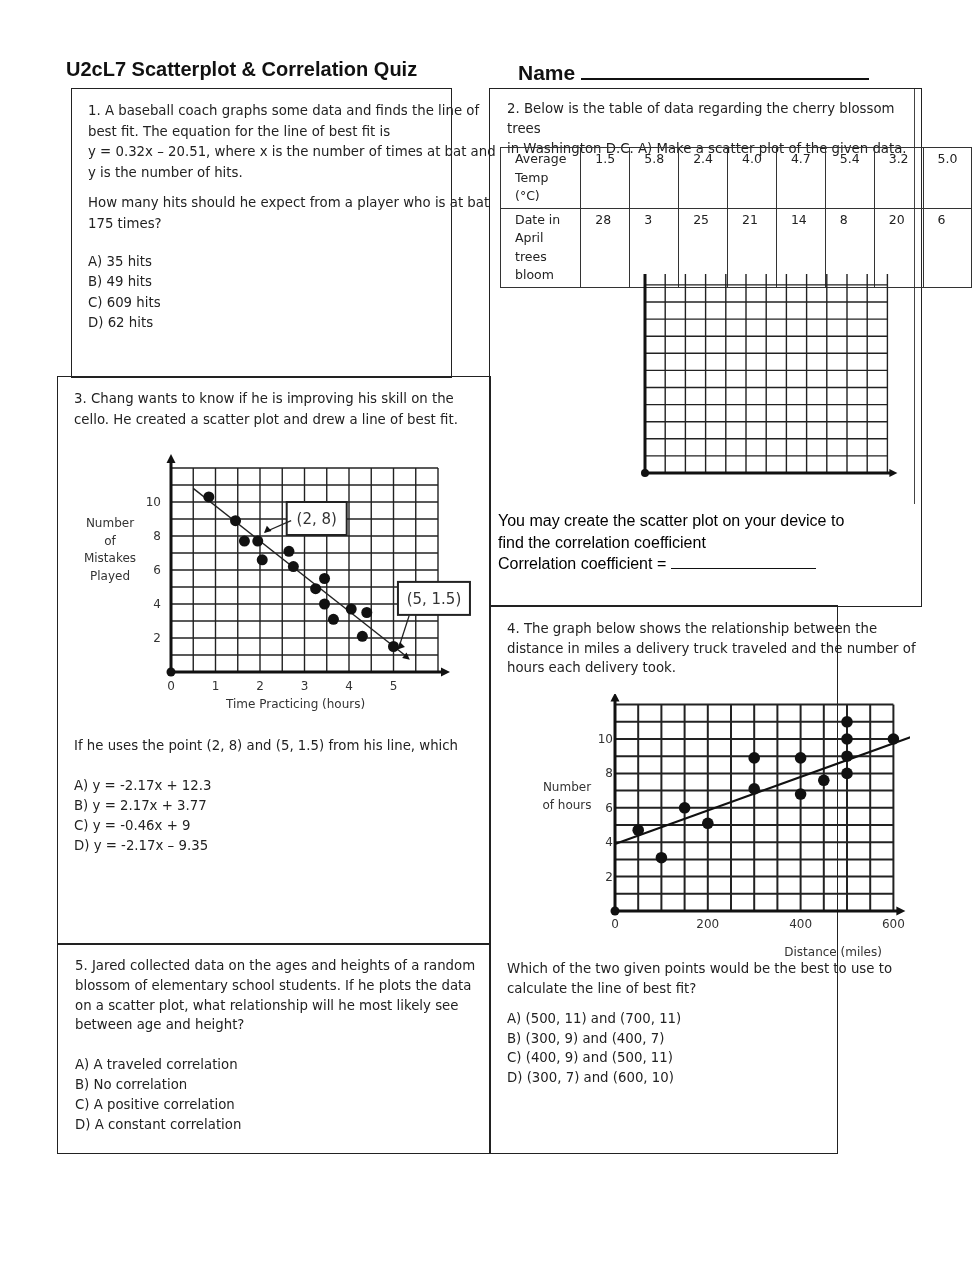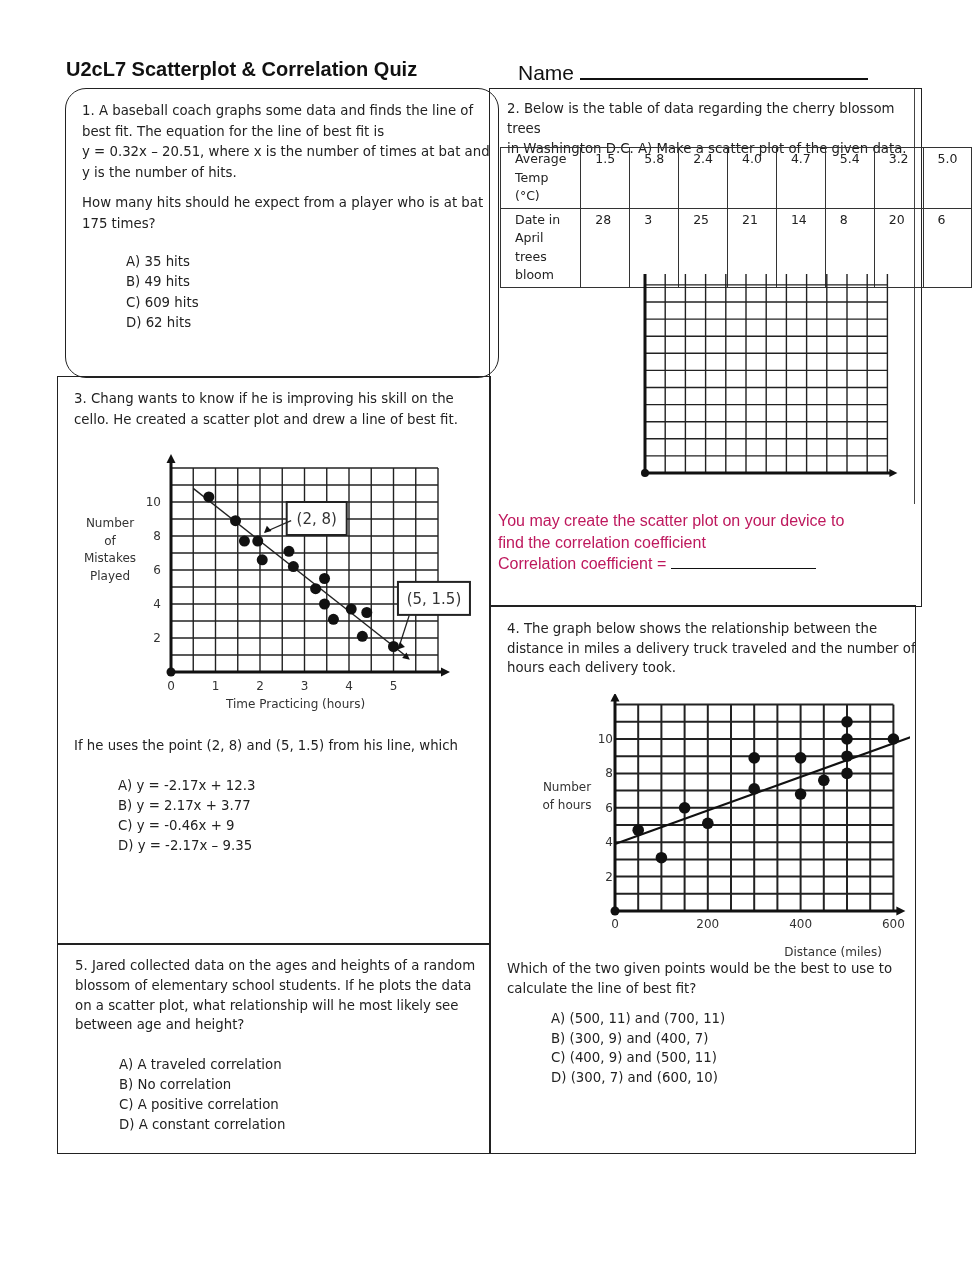--- a/index.html
+++ b/index.html
@@ -1,37 +1,37 @@
 <!DOCTYPE html>
 <html><head>
 <meta charset="utf-8">
 <style>
   html, body { margin:0; padding:0; background:#fff; }
   body { width:979px; height:1266px; position:relative; overflow:hidden; font-family:"Liberation Sans", sans-serif; color:#111; }
   .title { position:absolute; top:58px; left:66px; font-weight:bold; font-size:20px; letter-spacing:0; }
-  .name { position:absolute; top:58px; left:518px; font-weight:normal; font-size:21px;text-align:right; }
+  .name { position:absolute; top:58px; left:518px; font-weight:bold; font-size:21px;text-align:right; }
   .name .line { display:inline-block; width:288px; border-bottom:2px solid #111; margin-left:6px; height:20px; vertical-align:baseline; }
   .cell { position:absolute; border:1.5px solid #222; box-sizing:border-box; }
   .q { font-family:"DejaVu Sans", sans-serif; font-size:13.3px; line-height:20.5px; color:#222; }
   .q p { margin:0; }
-  .opts { margin-top:18px;margin-left:44px; }
+  .opts { margin-top:18px; }
   .opts div { line-height:20.3px; }
   table.dt { border-collapse:collapse; font-family:"DejaVu Sans", sans-serif; font-size:12.5px; color:#222; }
   table.dt td { border:1.3px solid #333; vertical-align:top; padding:2px 14px; line-height:18.5px; }
-  .arial { font-family:"Liberation Sans", sans-serif; font-size:16px; line-height:21.5px; color:#be185d; }
+  .arial { font-family:"Liberation Sans", sans-serif; font-size:16px; line-height:21.5px; color:#000000; }
   .blank { display:inline-block; border-bottom:1.3px solid #111; height:14px; vertical-align:baseline; }
   svg text { font-family:"DejaVu Sans", sans-serif; fill:#333; }
 </style>
 </head>
 <body>
 
 <div class="title">U2cL7 Scatterplot &amp; Correlation Quiz</div>
 <div class="name"><span>Name</span><span class="line"></span></div>
 
-<div class="cell" style="left:65px;top:88px;width:434px;height:290px;border-radius:21px;">
+<div class="cell" style="left:71px;top:88px;width:381px;height:290px;">
   <div class="q" style="position:absolute;left:16px;top:12px;width:410px;">
     <div>
       <p>1.  A baseball coach graphs some data and finds the line of</p>
       <p>best fit.  The equation for the line of best fit is</p>
       <p>y = 0.32x – 20.51, where x is the number of times at bat and</p>
       <p>y is the number of hits.</p>
     </div>
     <div style="margin-top:10px">
       <p>How many hits should he expect from a player who is at bat</p>
       <p>175 times?</p>
@@ -200,21 +200,21 @@
     <p>If he uses the point (2, 8) and (5, 1.5) from his line, which</p>
     <div class="opts" style="margin-top:19px;">
       <div>A)  y = -2.17x + 12.3</div>
       <div>B)  y = 2.17x  + 3.77</div>
       <div>C)  y = -0.46x + 9</div>
       <div>D)  y = -2.17x – 9.35</div>
     </div>
   </div>
 </div>
 
-<div class="cell" style="left:489px;top:605px;width:427px;height:549px;">
+<div class="cell" style="left:489px;top:605px;width:349px;height:549px;">
   <div class="q" style="position:absolute;left:17px;top:13px;width:410px;line-height:19.6px;">
     <p>4.  The graph below shows the relationship between the</p>
     <p>distance in miles a delivery truck traveled and the number of</p>
     <p>hours each delivery took.</p>
   </div>
   <svg id="delivery-chart" style="position:absolute;left:40px;top:88px;" width="380" height="265">
       <line x1="85" y1="10.600000000000023" x2="85" y2="217" stroke="#222" stroke-width="2"></line>
       <line x1="108.2" y1="10.600000000000023" x2="108.2" y2="217" stroke="#222" stroke-width="2"></line>
       <line x1="131.4" y1="10.600000000000023" x2="131.4" y2="217" stroke="#222" stroke-width="2"></line>
       <line x1="154.6" y1="10.600000000000023" x2="154.6" y2="217" stroke="#222" stroke-width="2"></line>

